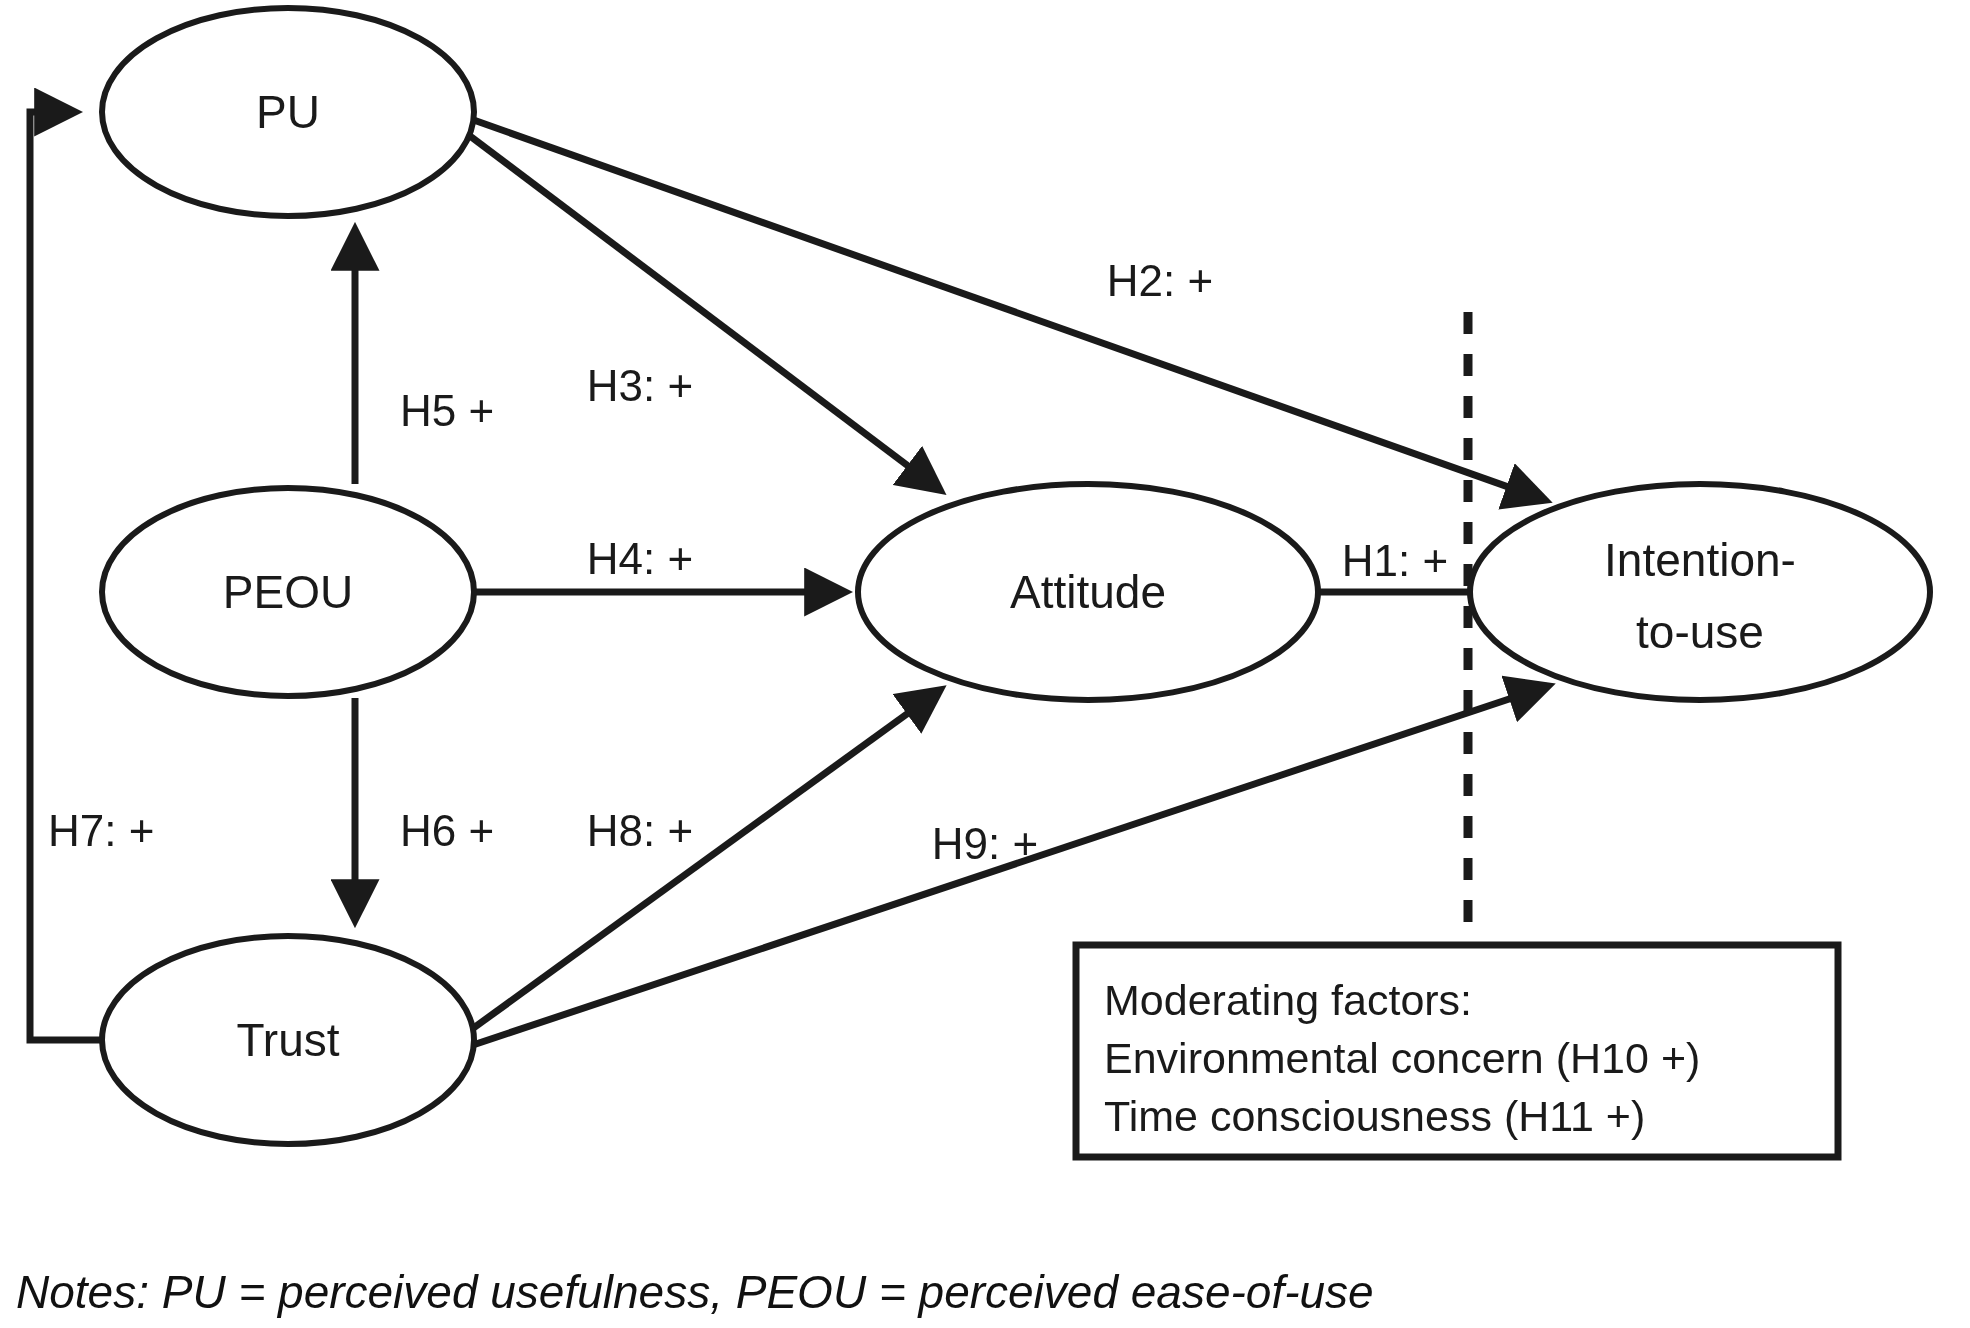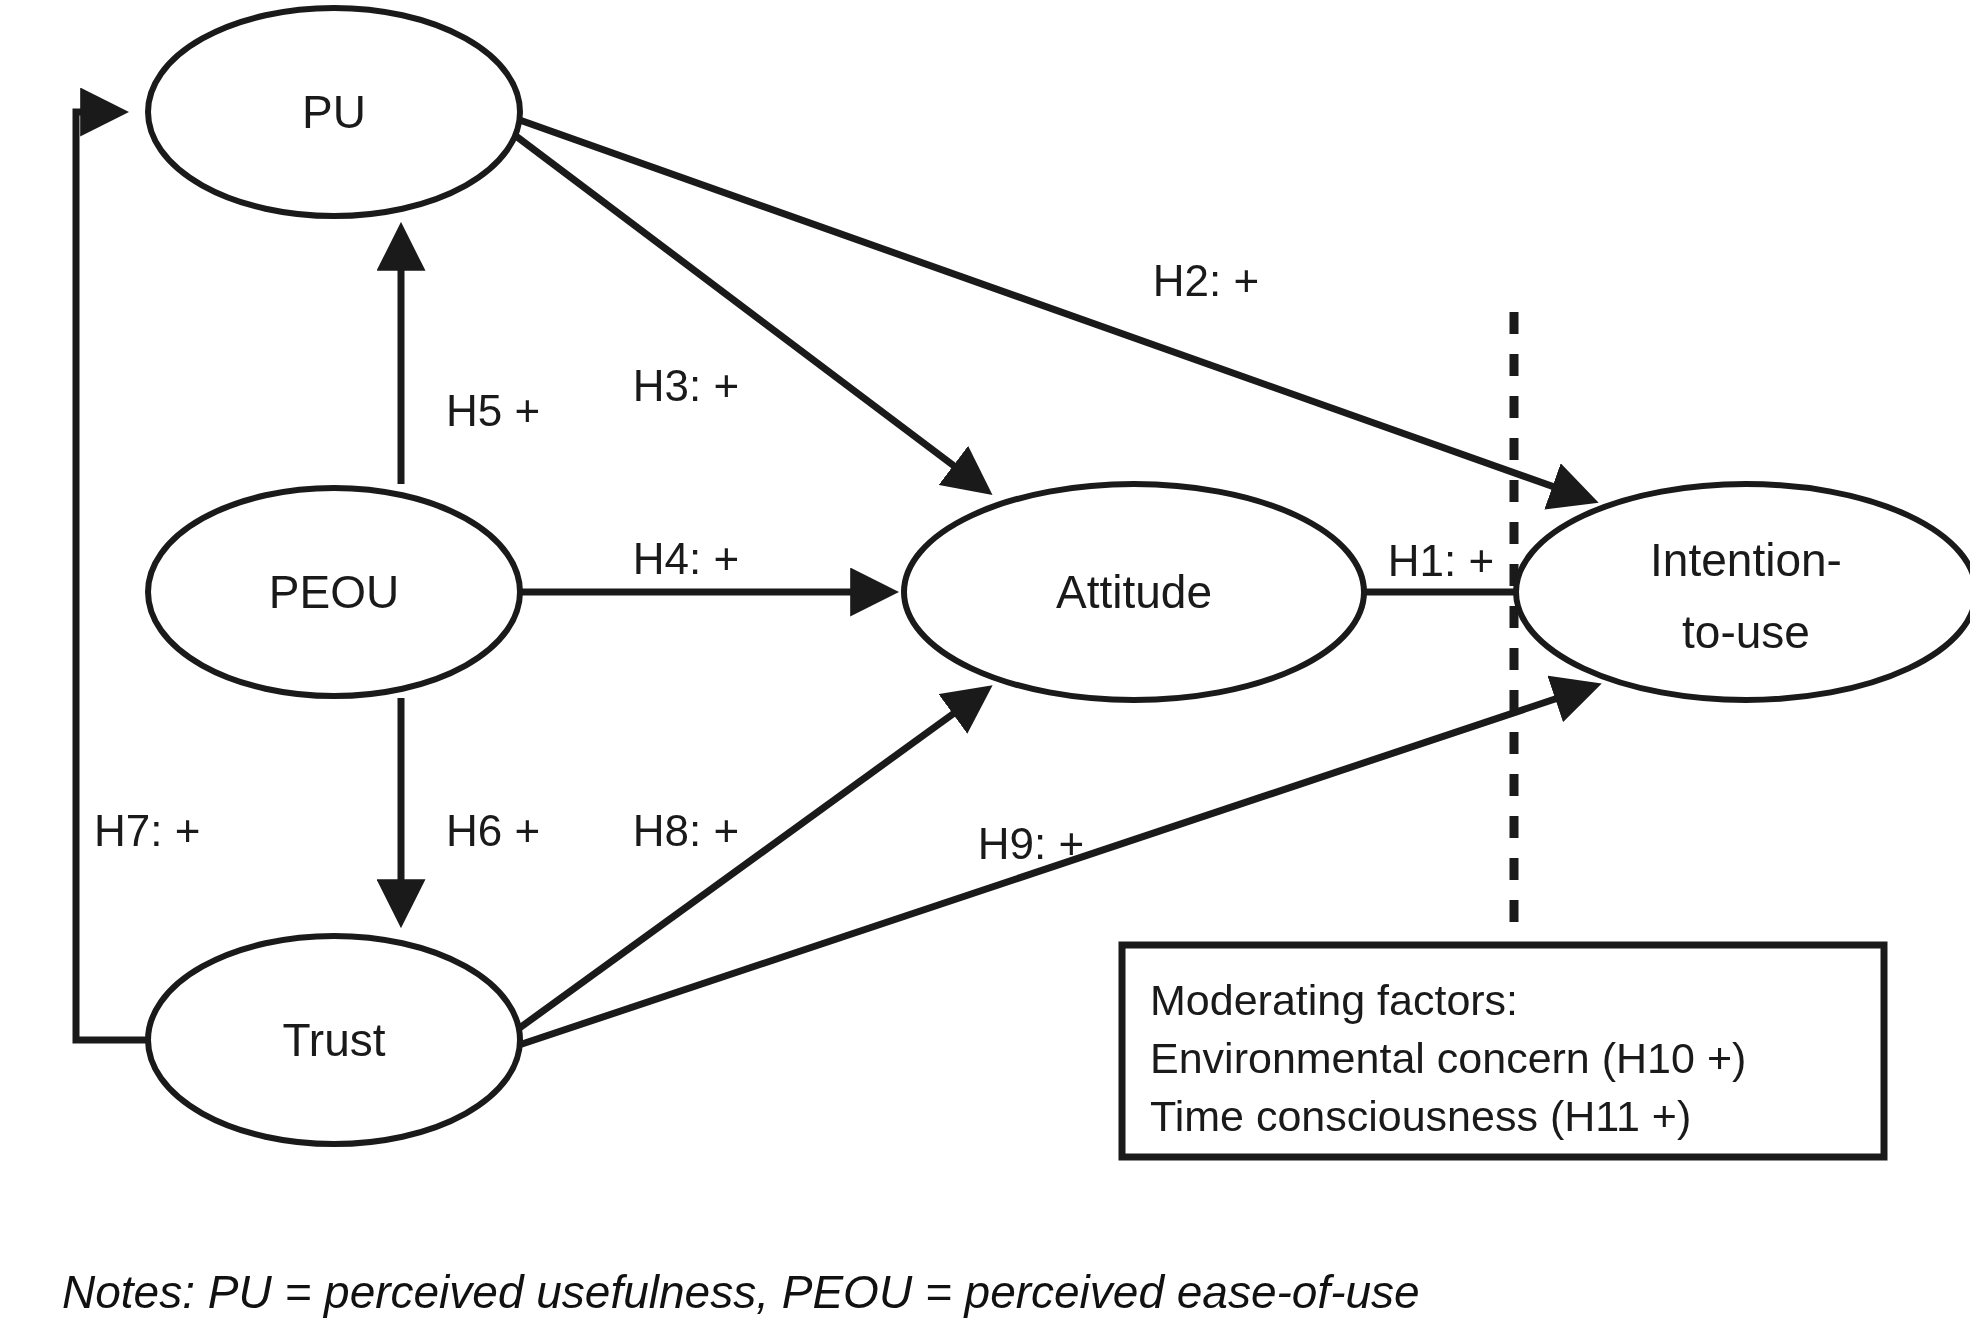--- a/index.html
+++ b/index.html
@@ -1,17 +1,17 @@
 <!DOCTYPE html>
 <html><head>
 <meta charset="utf-8">
 <style>
   html,body{margin:0;padding:0;background:#ffffff;}
   body{width:1970px;height:1328px;font-family:"Liberation Sans",sans-serif;overflow:hidden;}
-  #stage{position:relative;width:1672px;height:1328px;background:#fff;padding-left:46px;}
+  #stage{position:relative;width:1672px;height:1328px;background:#fff;}
   svg{display:block;}
   .node-label{font-family:"Liberation Sans",sans-serif;font-size:46px;fill:#1a1a1a;}
   .edge-label{font-family:"Liberation Sans",sans-serif;font-size:44px;fill:#1a1a1a;}
   .box-text{font-family:"Liberation Sans",sans-serif;font-size:43px;fill:#1a1a1a;}
   .notes-text{font-family:"Liberation Sans",sans-serif;font-size:46px;font-style:italic;fill:#111;}
   .ellipse{fill:#ffffff;stroke:#1a1a1a;stroke-width:6;}
   .link{stroke:#1a1a1a;stroke-width:7;fill:none;}
   .dashed{stroke:#1a1a1a;stroke-width:9;fill:none;stroke-dasharray:22 20;}
   .mbox{fill:#ffffff;stroke:#1a1a1a;stroke-width:7;}
 </style>

